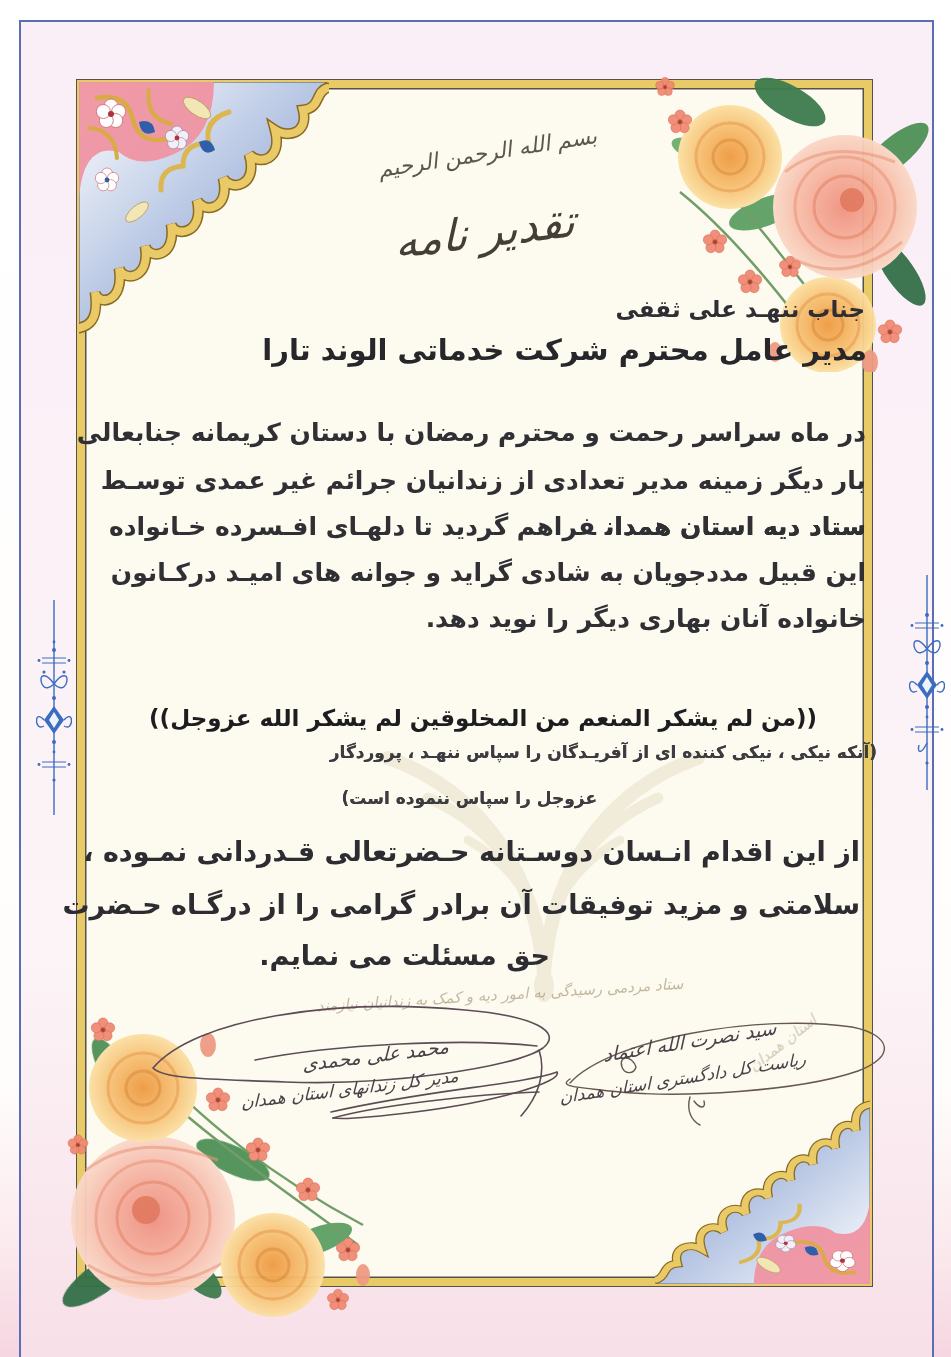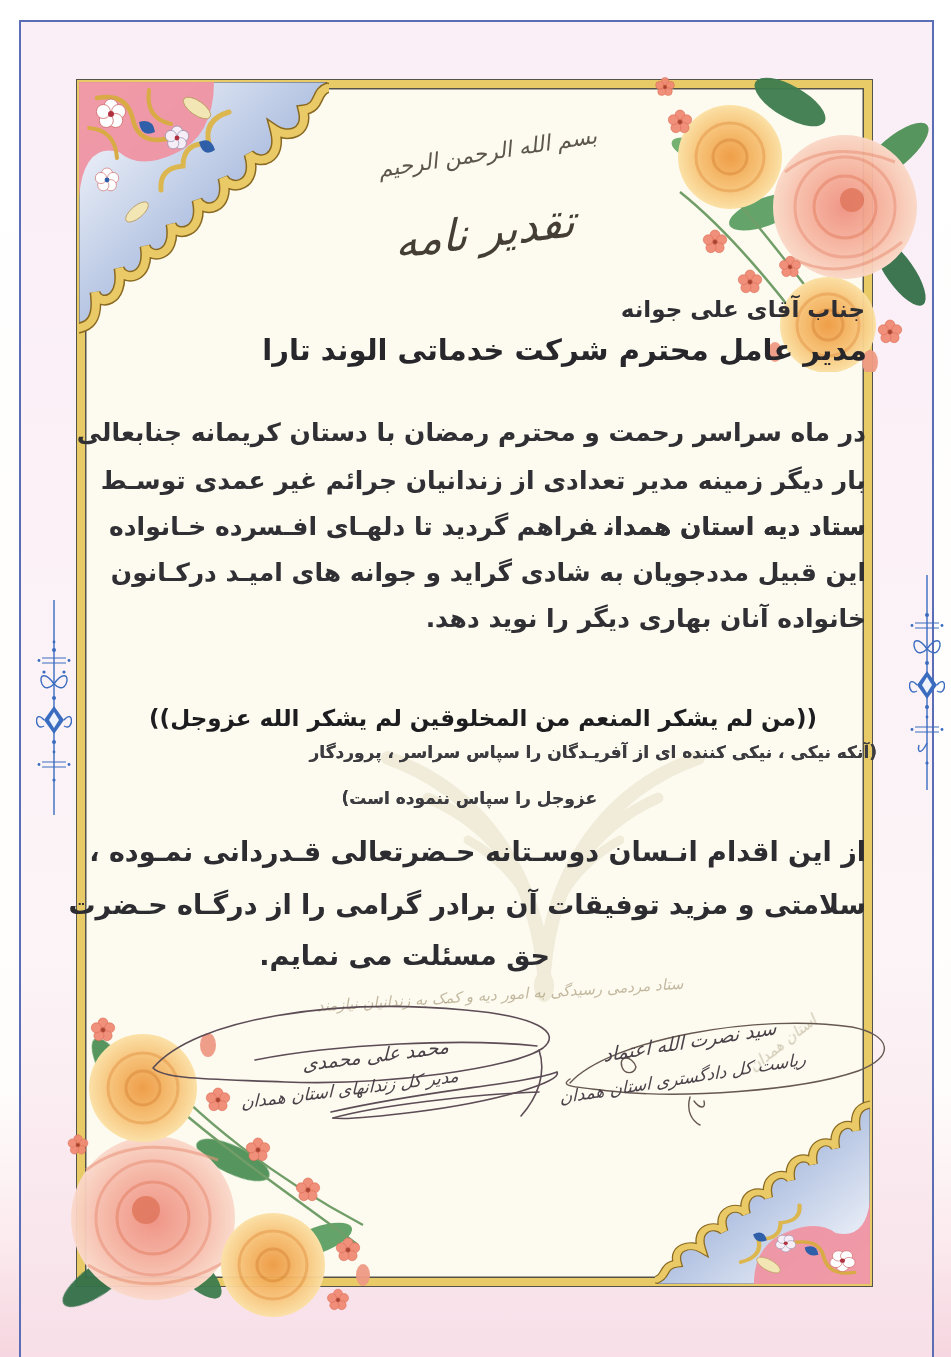--- a/index.html
+++ b/index.html
@@ -28,21 +28,21 @@
     color:#443e37;font-style:italic;transform:rotate(-7deg) skewX(-6deg);z-index:6;}
   .addr1{right:86px;top:296px;font-size:23px;font-weight:bold;z-index:6;}
   .addr2{right:84px;top:333px;font-size:29px;font-weight:bold;color:#26262b;z-index:6;}
   .bline{right:85px;font-size:25px;font-weight:bold;color:#2f2f34;z-index:6;}
   .b1{top:418px}.b2{top:466px}.b3{top:512px}.b4{top:558px}.b5{top:604px}
   .l3b{margin-left:9px;text-shadow:0 0 .6px #111;}
   .quote-intro{right:100px;top:650px;font-size:17px;font-weight:bold;color:#222;z-index:6;}
   .quote-ar{right:134px;top:705px;font-size:23px;font-weight:bold;color:#1d1d20;z-index:6;}
   .trans{font-size:17px;font-weight:bold;color:#3c3c40;text-shadow:0 0 .4px #555;z-index:6;}
   .t1{right:74px;top:742px}.t2{right:354px;top:788px}
-  .cline{right:85px;font-size:27px;font-weight:bold;color:#2c2c31;z-index:6;}
+  .cline{right:91px;font-size:27px;font-weight:bold;color:#2c2c31;z-index:6;}
   .c1{top:836px}.c2{top:889px}.c3{right:401px;top:940px}
   .stamp-line{left:200px;top:986px;width:600px;text-align:center;font-size:15px;
     font-style:italic;color:rgba(148,130,92,.55);transform:rotate(-3.5deg);z-index:5;}
   .sig{font-style:italic;color:#4b4149;z-index:7;}
   .sigR-name{left:585px;top:1030px;width:210px;text-align:center;font-size:19px;transform:rotate(-9deg) skewX(-8deg);}
   .sigR-title{left:538px;top:1068px;width:290px;text-align:center;font-size:17px;transform:rotate(-9deg) skewX(-8deg);}
   .sigL-name{left:286px;top:1044px;width:180px;text-align:center;font-size:19px;transform:rotate(-7deg) skewX(-8deg);}
   .sigL-title{left:205px;top:1079px;width:290px;text-align:center;font-size:17px;transform:rotate(-7deg) skewX(-8deg);}
   .prov-wm{left:742px;top:1034px;font-size:15px;font-style:italic;
     color:rgba(150,135,100,.42);transform:rotate(-38deg);z-index:5;}
@@ -376,33 +376,33 @@
       <path d="M290,70 C222,100 184,160 176,232" stroke-width="11"></path>
       <path d="M100,112 C150,140 170,180 176,222" stroke-width="9"></path>
       <path d="M252,112 C202,140 182,180 176,222" stroke-width="9"></path>
     </g>
     <ellipse cx="176" cy="258" rx="10" ry="16" fill="#e6e0c8"></ellipse>
   </svg>
 
   <div class="txt bismillah">بسم الله الرحمن الرحیم</div>
   <div class="txt cert-title">تقدیر نامه</div>
 
-  <div class="txt addr1">جناب آقای علی جوانه</div>
+  <div class="txt addr1">جناب ننهـد علی ثقفی</div>
   <div class="txt addr2">مدیر عامل محترم شرکت خدماتی الوند تارا</div>
 
   <div class="txt bline b1">در ماه سراسر رحمت و محترم رمضان با دستان کریمانه جنابعالی</div>
   <div class="txt bline b2">بار دیگر زمینه مدیر تعدادی از زندانیان جرائم غیر عمدی توسـط</div>
   <div class="txt bline b3">
     <span class="l3b">ستاد دیه استان همدان</span><span>فراهم گردید تا دلهـای افـسرده خـانواده</span>
   </div>
   <div class="txt bline b4">این قبیل مددجویان به شادی گراید و جوانه های امیـد درکـانون</div>
   <div class="txt bline b5">خانواده آنان بهاری دیگر را نوید دهد.</div>
 
   <div class="txt quote-ar">((من لم یشکر المنعم من المخلوقین لم یشکر الله عزوجل))</div>
-  <div class="txt trans t1">(آنکه نیکی ، نیکی کننده ای از آفریـدگان را سپاس سراسر ، پروردگار</div>
+  <div class="txt trans t1">(آنکه نیکی ، نیکی کننده ای از آفریـدگان را سپاس ننهـد ، پروردگار</div>
   <div class="txt trans t2">عزوجل را سپاس ننموده است)</div>
 
   <div class="txt cline c1">از این اقدام انـسان دوسـتانه حـضرتعالی قـدردانی نمـوده ،</div>
   <div class="txt cline c2">سلامتی و مزید توفیقات آن برادر گرامی را از درگـاه حـضرت</div>
   <div class="txt cline c3">حق مسئلت می نمایم.</div>
 
   <div class="txt stamp-line">ستاد مردمی رسیدگی به امور دیه و کمک به زندانیان نیازمند</div>
   <div class="txt prov-wm">استان همدان</div>
 
   <svg class="deco z7" style="left:135px;top:1002px;" width="430" height="155" viewBox="0 0 430 155">

